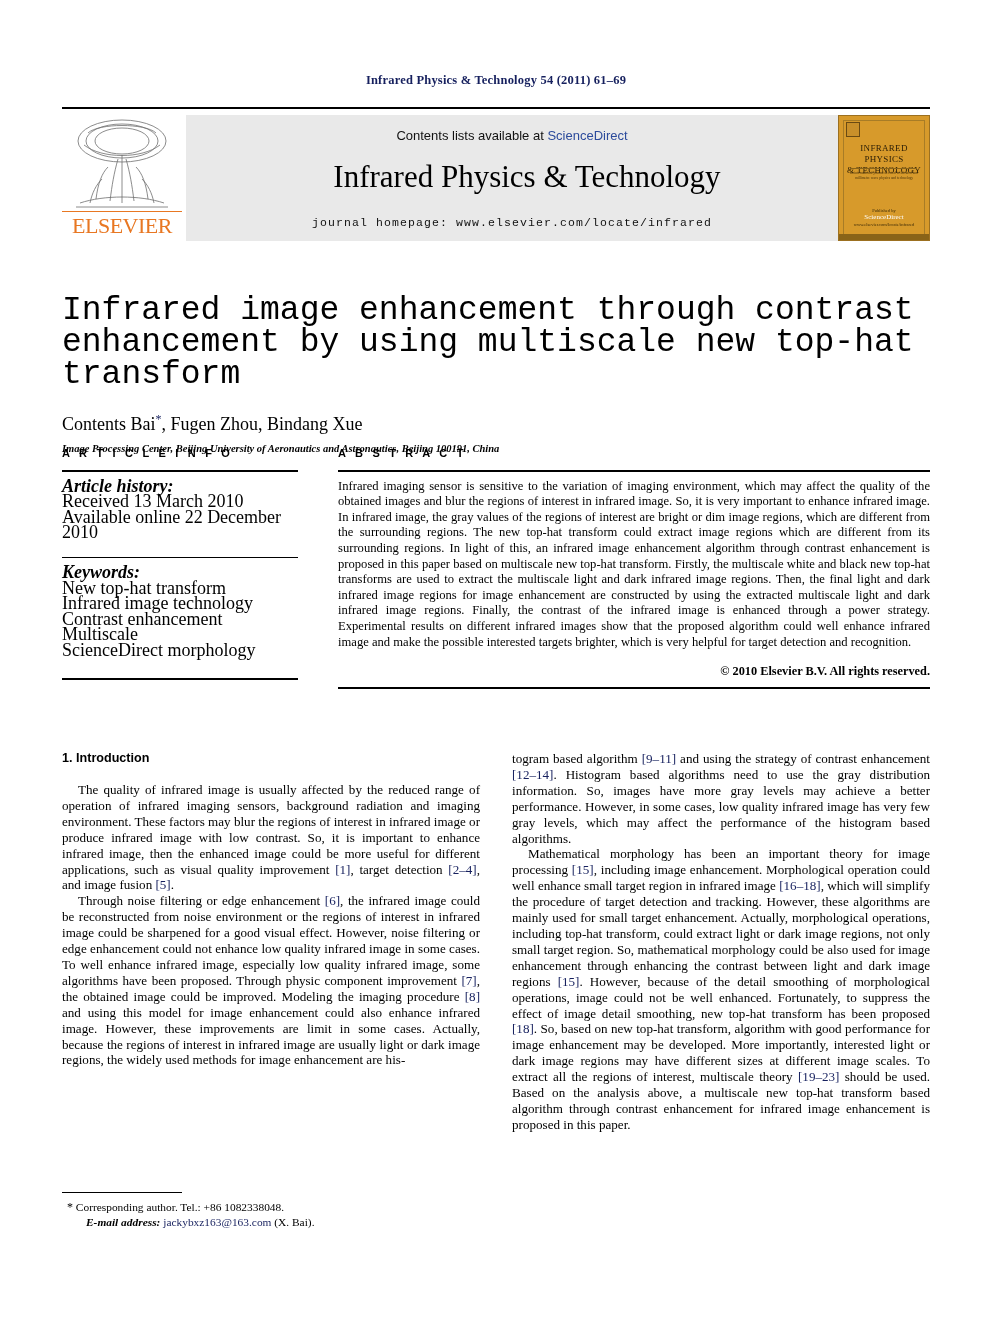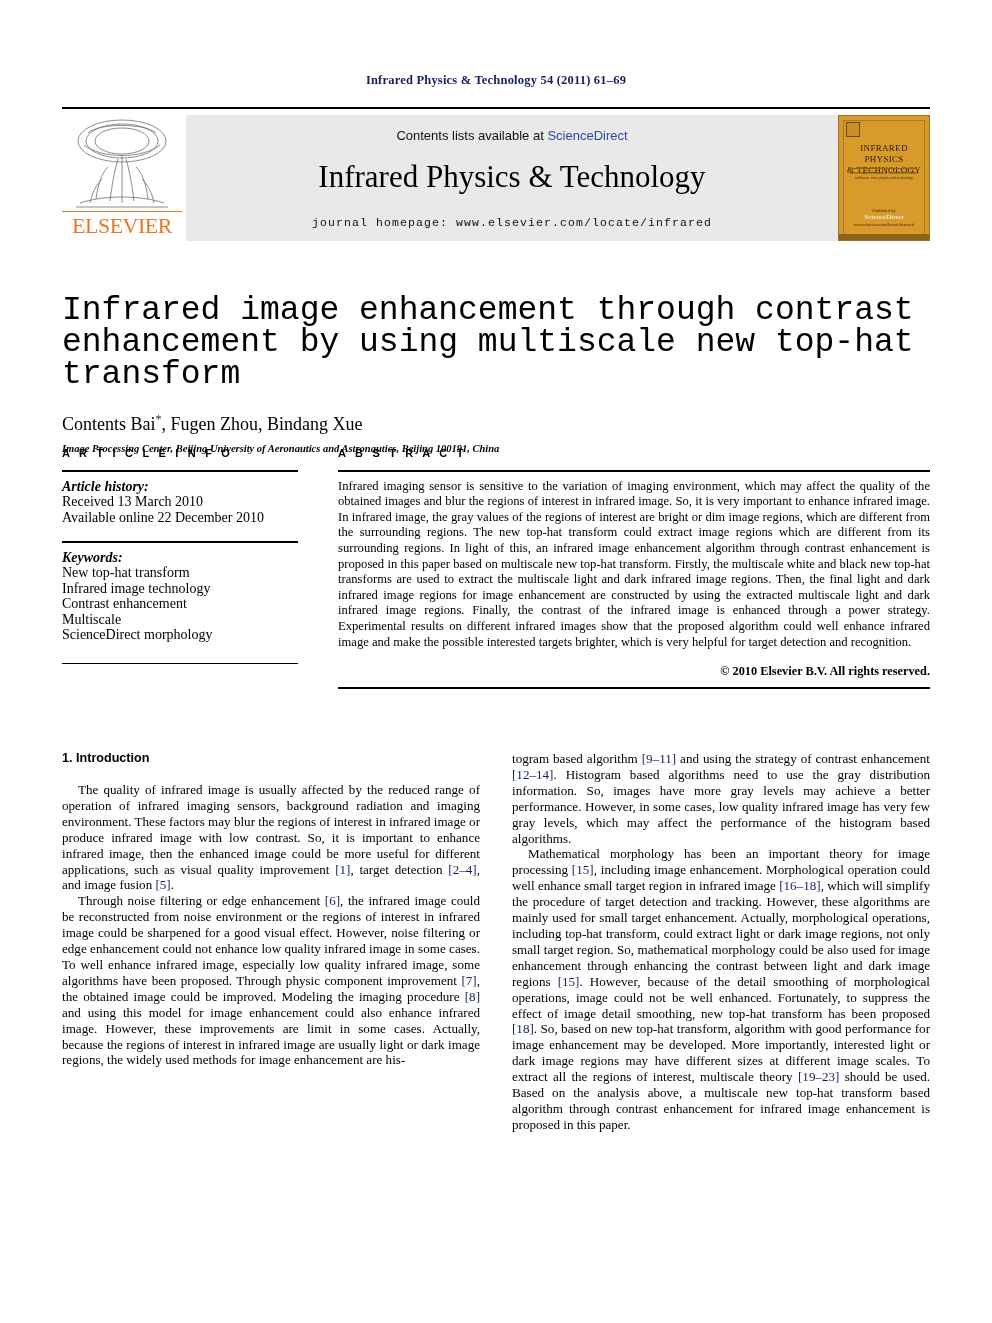--- a/index.html
+++ b/index.html
@@ -103,20 +103,21 @@
   }
   .journal-title {
     position: absolute;
     top: 44px;
     left: 0;
     width: 652px;
     text-align: center;
     font-family: "Liberation Serif", serif;
     font-size: 31px;
     color: #000;
+    padding-left: 15px;
   }
   .homepage-line {
     position: absolute;
     bottom: 12px;
     left: 0;
     width: 652px;
     text-align: center;
     font-family: "Liberation Mono", monospace;
     font-size: 11.5px;
     letter-spacing: 1.1px;
@@ -254,21 +255,21 @@
     color: #000;
     margin-bottom: 11px;
   }
   .rule {
     height: 1.6px;
     background: #000;
     margin: 0 0 7px 0;
   }
   .info-group {
     font-family: "Liberation Serif", serif;
-    font-size: 14px;
+    font-size: 18px;
     line-height: 15.5px;
   }
   .info-group .lbl {
     font-style: italic;
     font-weight: bold;
   }
   .info-spacer {
     height: 16px;
   }
   .abs-text {
@@ -491,15 +492,27 @@
       <p class="para cont">
         <span>togram based algorithm <span class="ref">[9–11]</span> and using the strategy of contrast enhancement <span class="ref">[12–14]</span>. Histogram based algorithms need to use the gray distribution information. So, images have more gray levels may achieve a better performance. However, in some cases, low quality infrared image has very few gray levels, which may affect the performance of the histogram based algorithms.</span>
       </p>
       <p class="para">
         <span>Mathematical morphology has been an important theory for image processing <span class="ref">[15]</span>, including image enhancement. Morphological operation could well enhance small target region in infrared image <span class="ref">[16–18]</span>, which will simplify the procedure of target detection and tracking. However, these algorithms are mainly used for small target enhancement. Actually, morphological operations, including top-hat transform, could extract light or dark image regions, not only small target region. So, mathematical morphology could be also used for image enhancement through enhancing the contrast between light and dark image regions <span class="ref">[15]</span>. However, because of the detail smoothing of morphological operations, image could not be well enhanced. Fortunately, to suppress the effect of image detail smoothing, new top-hat transform has been proposed <span class="ref">[18]</span>. So, based on new top-hat transform, algorithm with good performance for image enhancement may be developed. More importantly, interested light or dark image regions may have different sizes at different image scales. To extract all the regions of interest, multiscale theory <span class="ref">[19–23]</span> should be used. Based on the analysis above, a multiscale new top-hat transform based algorithm through contrast enhancement for infrared image enhancement is proposed in this paper.</span>
       </p>
     </div>
 
   </div>
 
+  <div class="footnote">
+    <div class="fn-rule"></div>
+    <div class="fn-line">
+      <span class="star">*</span>
+      <span>Corresponding author. Tel.: +86 1082338048.</span>
+    </div>
+    <div class="fn-line" style="padding-left:24px;text-indent:0">
+      <span class="em">E-mail address:</span>
+      <span class="link">jackybxz163@163.com</span>
+      <span>(X. Bai).</span>
+    </div>
+  </div>
 
 
 </div>
 
 </body></html>

